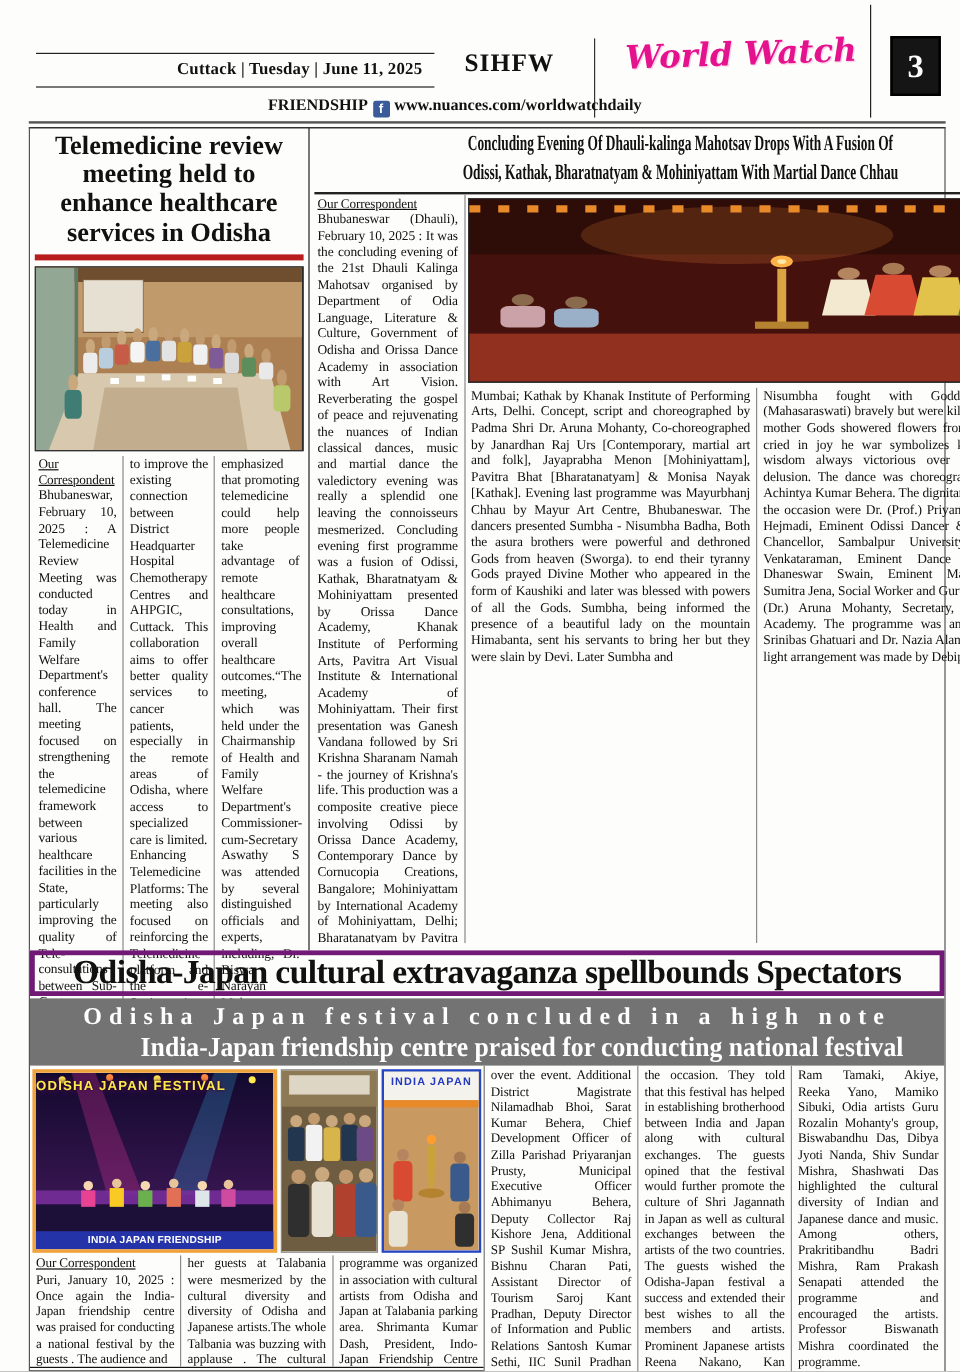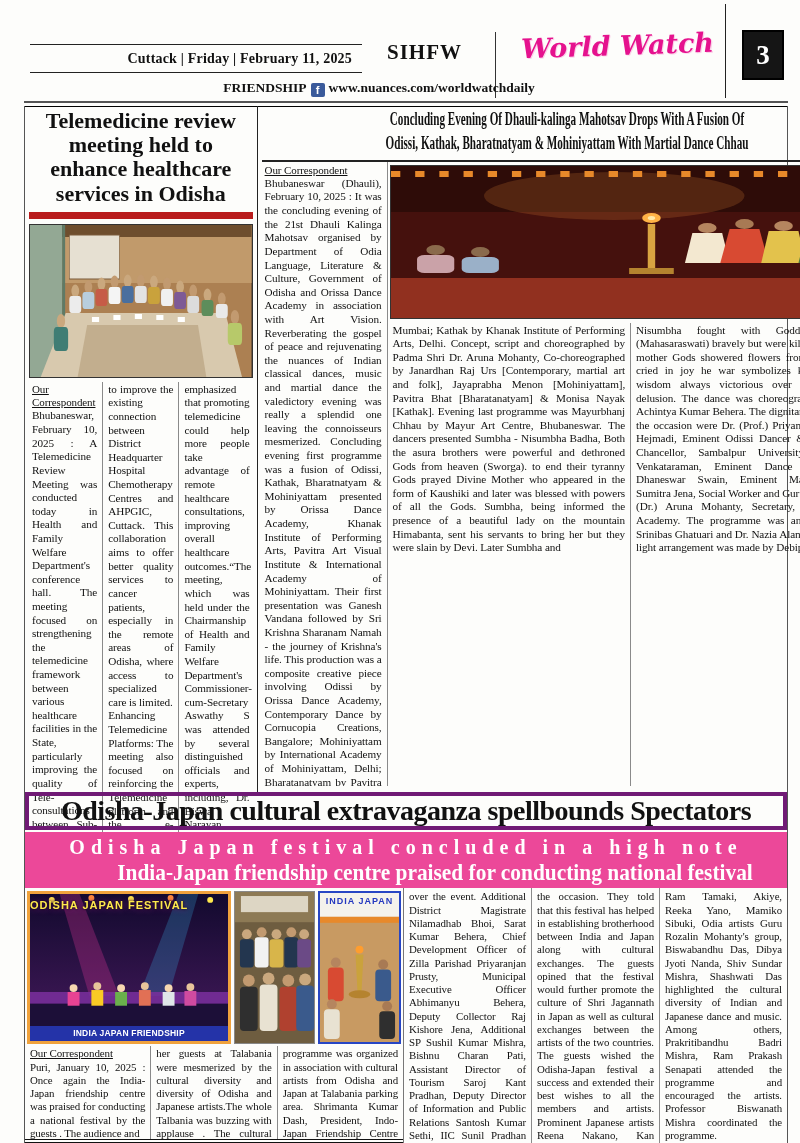--- a/index.html
+++ b/index.html
@@ -30,21 +30,21 @@
       border-bottom:1.5px solid #000;}
 
   
   .articles{position:absolute;left:24px;top:106px;width:764px;height:686px;display:flex;
       border-left:1px solid #555;border-right:1px solid #555;box-sizing:border-box;}
   .art-left{width:378px;box-sizing:border-box;padding:0 2px;}
   .art-divider{width:0;border-left:1.5px solid #222;}
   .art-right{flex:1;box-sizing:border-box;padding:0 2px;}
 
   .headline1{font-size:22px;font-weight:bold;text-align:center;line-height:1.1;
-      padding:3px 4px 6px;border-bottom:7px solid #b91c1c;margin:0 2px;}
+      padding:3px 4px 6px;border-bottom:5px solid #b91c1c;margin:0 2px;}
   .headline2{text-align:center;border-bottom:2px solid #222;margin:0 2px;padding:2px 0 4px;overflow:hidden;}
   .squeeze{display:inline-block;width:610px;transform:scaleX(0.62);transform-origin:center top;
       font-size:18px;font-weight:bold;line-height:1.32;}
 
   .ph{display:block;width:100%;height:100%;}
   .photo-frame{border:1px solid #333;background:#222;}
   .photo-meeting{height:152px;margin:5px 2px 4px;}
   .photo-dance{height:152px;margin:3px 2px 4px;}
 
   .cols{display:flex;height:464px;overflow:hidden;}
@@ -57,21 +57,21 @@
   .rcol1{width:128px;box-sizing:border-box;padding:2px 5px;font-size:11.2px;line-height:1.215;
       text-align:justify;white-space:pre-line;overflow:hidden;border-right:1px solid #8a8a8a;letter-spacing:-0.1px;}
   .rmain{flex:1;display:flex;flex-direction:column;}
   .rcols{display:flex;flex:1;overflow:hidden;}
 
   
   .bottom{position:absolute;left:24px;top:792px;width:764px;height:351px;box-sizing:border-box;
       border-left:1px solid #555;border-right:1px solid #555;}
   .b-headline{border:4px solid #701a75;margin:0;text-align:center;font-weight:bold;font-size:28px;
       letter-spacing:-0.5px;line-height:30px;height:30px;overflow:hidden;}
-  .b-band{background:#ec4899;color:#fff;text-align:center;margin-top:2px;overflow:hidden;}
+  .b-band{background:#737373;color:#fff;text-align:center;margin-top:2px;overflow:hidden;}
   .band1{font-size:20px;font-weight:bold;letter-spacing:6px;padding:4px 0 1px;}
   .band2{padding:0 0 3px;}
   .squeeze2{display:inline-block;width:820px;transform:scaleX(0.93);transform-origin:center top;
       font-size:23px;font-weight:bold;line-height:1.1;}
   .b-content{display:flex;height:258px;overflow:hidden;}
   .b-left{width:379px;box-sizing:border-box;border-right:1px solid #777;display:flex;flex-direction:column;}
   .b-photos{display:flex;height:158px;padding:3px 2px 2px;gap:3px;box-sizing:border-box;}
   .photo-festival-wrap{width:204px;position:relative;border:3px solid #f0a23c;box-sizing:border-box;overflow:hidden;}
   .fest-overlay{position:absolute;top:5px;left:0;right:0;text-align:left;color:#ffe94d;
       font-family:"Liberation Sans",sans-serif;font-weight:bold;font-size:11px;letter-spacing:1px;
@@ -87,21 +87,21 @@
   .b-textrow .col{font-size:10.9px;}
   .b-right{flex:1;display:flex;border-bottom:2px solid #111;box-sizing:border-box;overflow:hidden;}
   .b-right .col{font-size:10.9px;padding-top:2px;}
 </style>
 </head>
 <body>
 
 <div class="page">
 
   <div class="header">
-    <div class="h-dateline">Cuttack | Friday | February 11, 2025</div>
+    <div class="h-dateline">Cuttack | Tuesday | June 11, 2025</div>
     <div class="h-odisha">SIHFW</div>
     <div class="logo">World Watch</div>
     <div class="h-vr"></div>
     <div class="pagebox">3</div>
     <div class="followline">
       <span>FRIENDSHIP</span><span class="fbicon"></span><span>www.nuances.com/worldwatchdaily</span>
     </div>
     <div class="rule-double"></div>
   </div>
 

